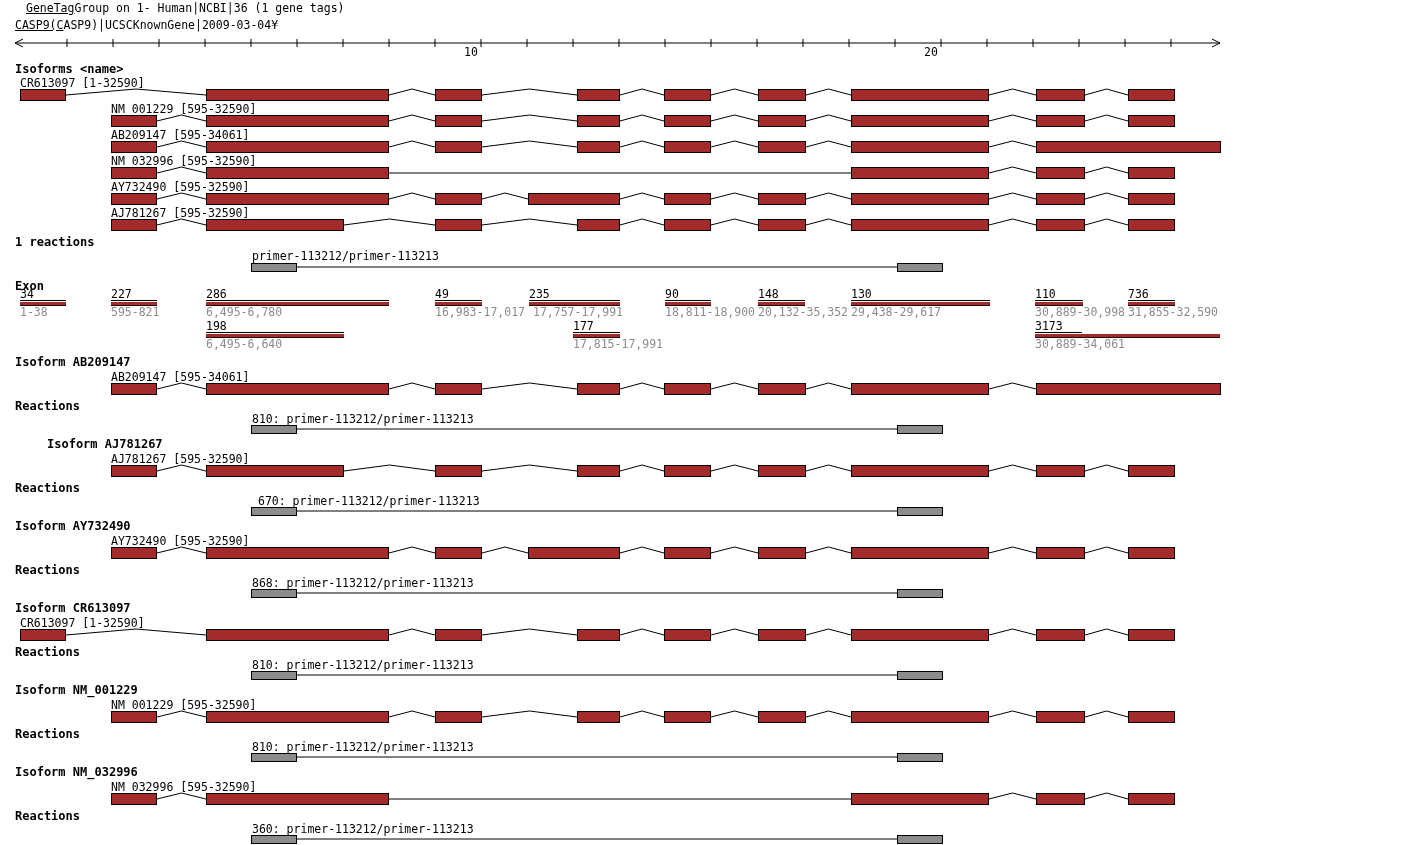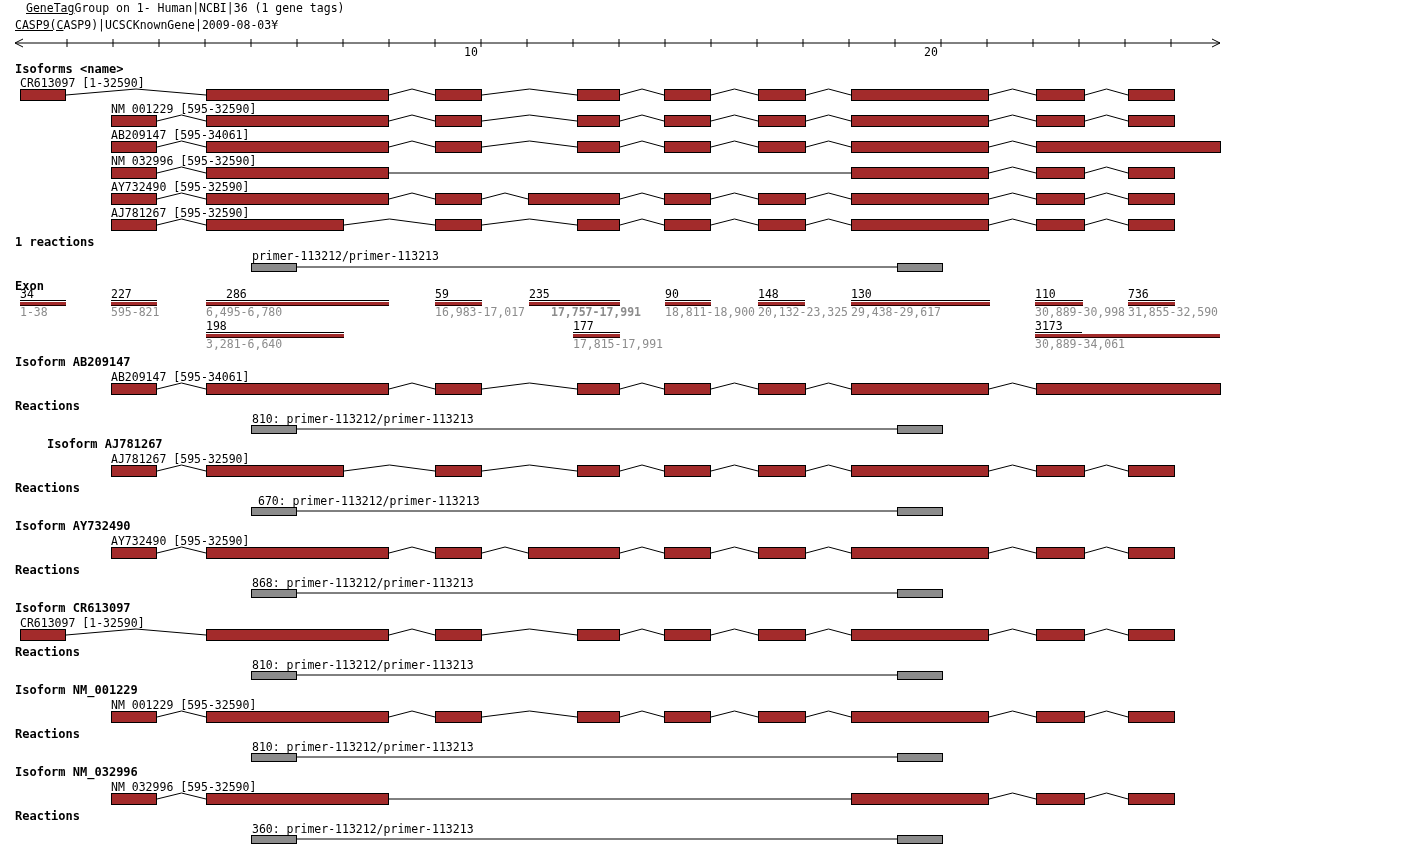--- a/index.html
+++ b/index.html
@@ -142,21 +142,21 @@
       <polyline points="297,757 897,757" fill="none" stroke="#000000" stroke-width="1"></polyline>
       <polyline points="157,799 181.5,793 206,799" fill="none" stroke="#000000" stroke-width="1"></polyline>
       <polyline points="389,799 851,799" fill="none" stroke="#000000" stroke-width="1"></polyline>
       <polyline points="989,799 1012.5,793 1036,799" fill="none" stroke="#000000" stroke-width="1"></polyline>
       <polyline points="1085,799 1106.5,793 1128,799" fill="none" stroke="#000000" stroke-width="1"></polyline>
       <polyline points="297,839 897,839" fill="none" stroke="#000000" stroke-width="1"></polyline>
     </svg>
 
   <div class="txt" style="left:26px;top:3px"><span class="link">GeneTag</span><span>Group on 1- Human|NCBI|36 (1 gene tags)</span></div>
 
-  <div class="txt" style="left:15px;top:20px"><span class="link">CASP9(C</span><span>ASP9)|UCSCKnownGene|2009-08-03¥</span></div>
+  <div class="txt" style="left:15px;top:20px"><span class="link">CASP9(C</span><span>ASP9)|UCSCKnownGene|2009-03-04¥</span></div>
 <div class="txt rlabel" style="left: 435px; top: 47px;">10</div>
     <div class="txt rlabel" style="left: 895px; top: 47px;">20</div>
     <div class="txt bold" style="left: 15px; top: 64px;">Isoforms &lt;name&gt;</div>
     <div class="txt" style="left: 20px; top: 78px;">CR613097 [1-32590]</div>
     <div class="exon" style="left: 20px; top: 89px; width: 44px;"></div>
     <div class="exon" style="left: 206px; top: 89px; width: 181px;"></div>
     <div class="exon" style="left: 435px; top: 89px; width: 45px;"></div>
     <div class="exon" style="left: 577px; top: 89px; width: 41px;"></div>
     <div class="exon" style="left: 664px; top: 89px; width: 45px;"></div>
     <div class="exon" style="left: 758px; top: 89px; width: 46px;"></div>
@@ -214,56 +214,56 @@
     <div class="primer" style="left: 897px; top: 263px; width: 44px;"></div>
     <div class="txt bold" style="left: 15px; top: 281px;">Exon</div>
     <div class="txt" style="left: 20px; top: 289px;">34</div>
     <div class="ul" style="left: 20px; top: 300px; width: 46px;"></div>
     <div class="ebar" style="left: 20px; top: 302px; width: 46px;"></div>
     <div class="txt gray" style="left: 20px; top: 307px;">1-38</div>
     <div class="txt" style="left: 111px; top: 289px;">227</div>
     <div class="ul" style="left: 111px; top: 300px; width: 46px;"></div>
     <div class="ebar" style="left: 111px; top: 302px; width: 46px;"></div>
     <div class="txt gray" style="left: 111px; top: 307px;">595-821</div>
-    <div class="txt" style="left: 206px; top: 289px; margin-left: 20px;">286</div>
+    <div class="txt" style="left: 206px; top: 289px;">286</div>
     <div class="ul" style="left: 206px; top: 300px; width: 183px;"></div>
     <div class="ebar" style="left: 206px; top: 302px; width: 183px;"></div>
     <div class="txt gray" style="left: 206px; top: 307px;">6,495-6,780</div>
-    <div class="txt" style="left: 435px; top: 289px;">59</div>
+    <div class="txt" style="left: 435px; top: 289px;">49</div>
     <div class="ul" style="left: 435px; top: 300px; width: 47px;"></div>
     <div class="ebar" style="left: 435px; top: 302px; width: 47px;"></div>
     <div class="txt gray" style="left: 435px; top: 307px;">16,983-17,017</div>
     <div class="txt" style="left: 529px; top: 289px;">235</div>
     <div class="ul" style="left: 529px; top: 300px; width: 91px;"></div>
     <div class="ebar" style="left: 529px; top: 302px; width: 91px;"></div>
-    <div class="txt gray" style="left: 551px; top: 307px; font-weight: bold;">17,757-17,991</div>
+    <div class="txt gray" style="left: 533px; top: 307px;">17,757-17,991</div>
     <div class="txt" style="left: 665px; top: 289px;">90</div>
     <div class="ul" style="left: 665px; top: 300px; width: 46px;"></div>
     <div class="ebar" style="left: 665px; top: 302px; width: 46px;"></div>
     <div class="txt gray" style="left: 665px; top: 307px;">18,811-18,900</div>
     <div class="txt" style="left: 758px; top: 289px;">148</div>
     <div class="ul" style="left: 758px; top: 300px; width: 47px;"></div>
     <div class="ebar" style="left: 758px; top: 302px; width: 47px;"></div>
-    <div class="txt gray" style="left: 758px; top: 307px;">20,132-23,325</div>
+    <div class="txt gray" style="left: 758px; top: 307px;">20,132-35,352</div>
     <div class="txt" style="left: 851px; top: 289px;">130</div>
     <div class="ul" style="left: 851px; top: 300px; width: 139px;"></div>
     <div class="ebar" style="left: 851px; top: 302px; width: 139px;"></div>
     <div class="txt gray" style="left: 851px; top: 307px;">29,438-29,617</div>
     <div class="txt" style="left: 1035px; top: 289px;">110</div>
     <div class="ul" style="left: 1035px; top: 300px; width: 48px;"></div>
     <div class="ebar" style="left: 1035px; top: 302px; width: 48px;"></div>
     <div class="txt gray" style="left: 1035px; top: 307px;">30,889-30,998</div>
     <div class="txt" style="left: 1128px; top: 289px;">736</div>
     <div class="ul" style="left: 1128px; top: 300px; width: 47px;"></div>
     <div class="ebar" style="left: 1128px; top: 302px; width: 47px;"></div>
     <div class="txt gray" style="left: 1128px; top: 307px;">31,855-32,590</div>
     <div class="txt" style="left: 206px; top: 321px;">198</div>
     <div class="ul" style="left: 206px; top: 332px; width: 138px;"></div>
     <div class="ebar" style="left: 206px; top: 334px; width: 138px;"></div>
-    <div class="txt gray" style="left: 206px; top: 339px;">3,281-6,640</div>
+    <div class="txt gray" style="left: 206px; top: 339px;">6,495-6,640</div>
     <div class="txt" style="left: 573px; top: 321px;">177</div>
     <div class="ul" style="left: 573px; top: 332px; width: 47px;"></div>
     <div class="ebar" style="left: 573px; top: 334px; width: 47px;"></div>
     <div class="txt gray" style="left: 573px; top: 339px;">17,815-17,991</div>
     <div class="txt" style="left: 1035px; top: 321px;">3173</div>
     <div class="ul" style="left: 1035px; top: 332px; width: 47px;"></div>
     <div class="ebar" style="left: 1035px; top: 334px; width: 185px;"></div>
     <div class="txt gray" style="left: 1035px; top: 339px;">30,889-34,061</div>
     <div class="txt bold" style="left: 15px; top: 357px;">Isoform AB209147</div>
     <div class="txt" style="left: 111px; top: 372px;">AB209147 [595-34061]</div>

